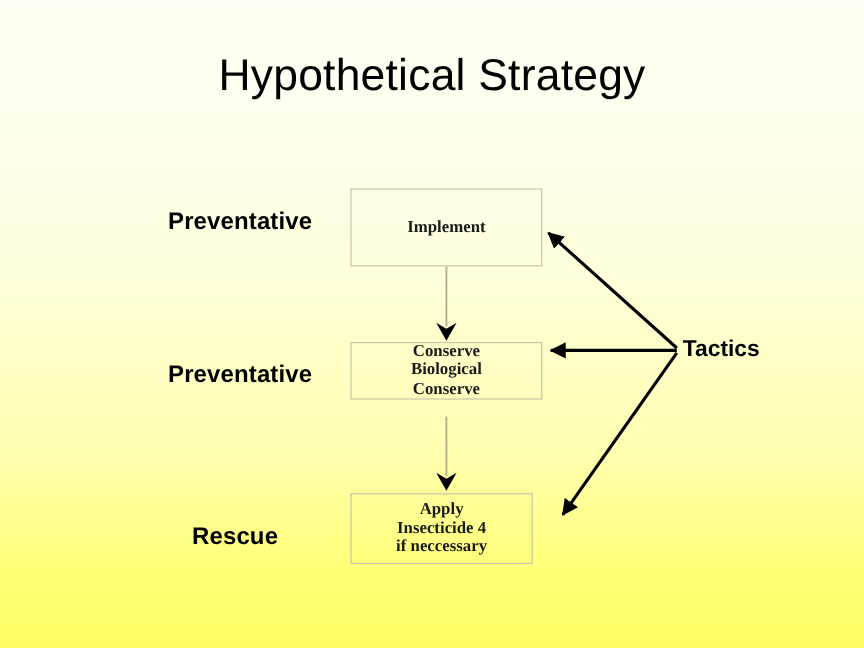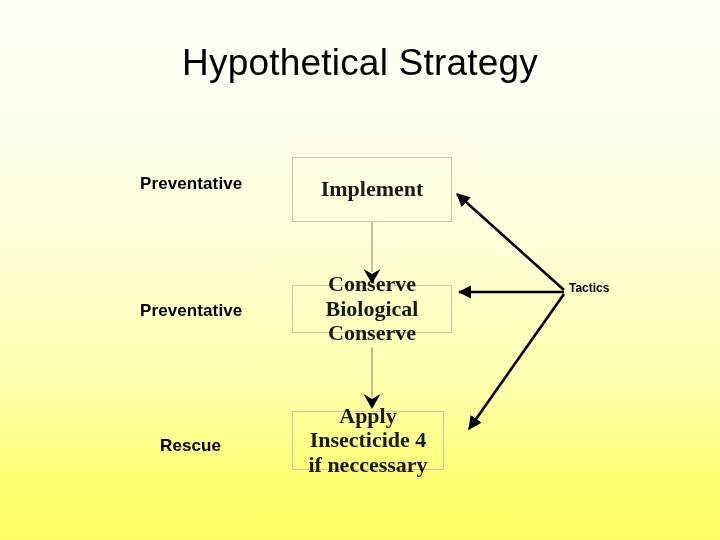--- a/index.html
+++ b/index.html
@@ -40,58 +40,58 @@
   .flow-box {
     position: absolute;
     box-sizing: border-box;
     border: 1px solid #c9c5a6;
     background: transparent;
     display: flex;
     align-items: center;
     justify-content: center;
     font-family: "Liberation Serif", serif;
     font-weight: 700;
-    font-size: 22px;
+    font-size: 14px;
     color: #1a1a1a;
     line-height: 1.12;
     text-align: center;
   }
   .flow-box .bx-text {
     display: block;
     width: 100%;
     padding: 0 4px;
   }
   .flow-box .ln { display: block; }
 
   #box-tillage   { left: 292px; top: 157px; width: 160px; height: 65px; }
   #box-conserve  { left: 292px; top: 285px; width: 160px; height: 48px; }
   #box-apply     { left: 292px; top: 411px; width: 152px; height: 59px; }
 
   
   .stage-label {
     position: absolute;
     font-family: "Liberation Sans", sans-serif;
     font-weight: 700;
-    font-size: 17px;
+    font-size: 20px;
     color: #000000;
     white-space: nowrap;
     letter-spacing: 0.1px;
   }
   #label-prev-1 { left: 140px; top: 174px; }
   #label-prev-2 { left: 140px; top: 301px; }
   #label-rescue { left: 160px; top: 436px; }
 
   
   #label-tactics {
     position: absolute;
     left: 569px;
     top: 281px;
     font-family: "Liberation Sans", sans-serif;
     font-weight: 700;
-    font-size: 12px;
+    font-size: 19px;
     color: #000000;
     white-space: nowrap;
   }
 
   
   .svg-layer {
     position: absolute;
     left: 0;
     top: 0;
     width: 720px;

